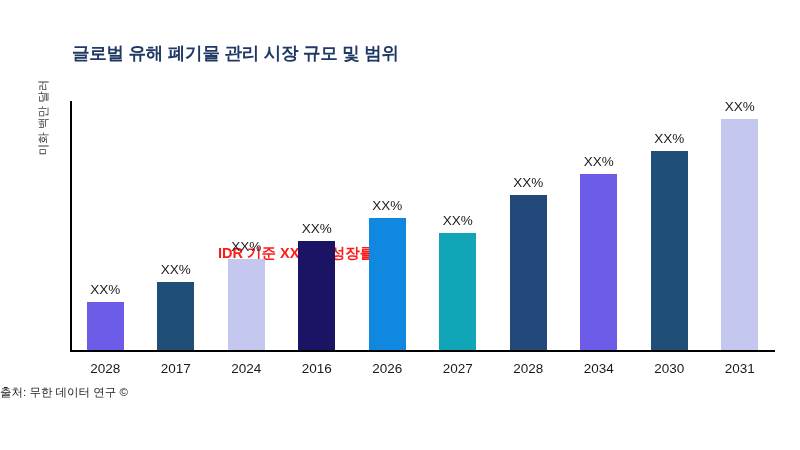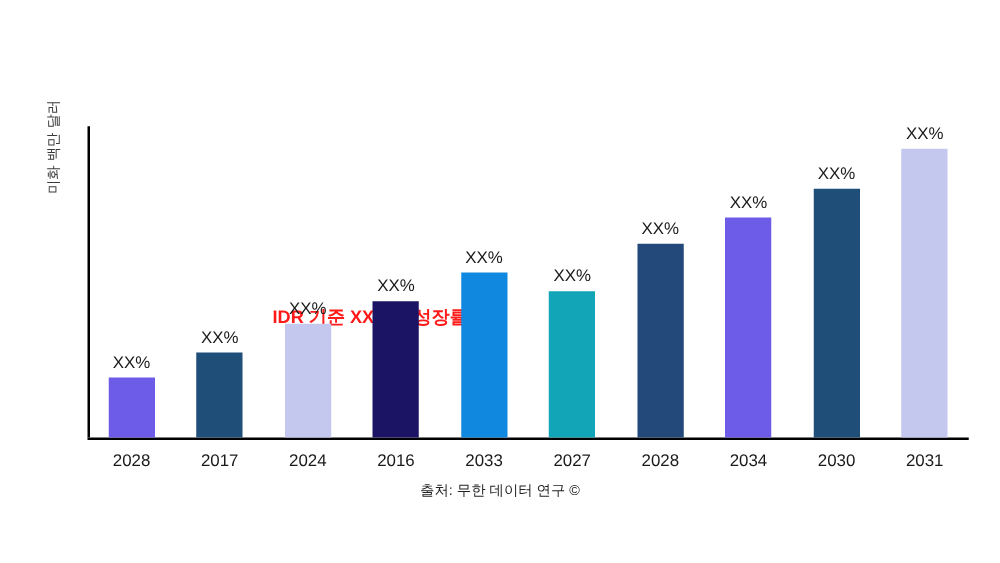--- a/index.html
+++ b/index.html
@@ -116,30 +116,31 @@
     color: #1a1a1a;
     white-space: nowrap;
   }
 
   
   #source-note {
     position: absolute;
     left: 0;
     top: 385px;
     width: 800px;
-    text-align: center;
+    text-align: left;
     font-size: 11.5px;
     color: #222222;
   }
 </style>
 </head>
 <body>
 
 <div id="chart-root">
 
+  <div id="chart-title">글로벌 유해 폐기물 관리 시장 규모 및 범위</div>
 
   <div id="y-axis-title">미화 백만 달러</div>
 
   <div id="plot-area">
 
     <div id="y-axis-line"></div>
     <div id="x-axis-line"></div>
 
     <div id="growth-annotation">IDR 기준 XX%의 성장률</div>
 
@@ -160,21 +161,21 @@
           <div class="bar-category">2024</div>
         </div>
         <div class="bar-slot" style="left: 228.25px; width: 37px;">
           <div class="bar-rect" style="height: 109px; background: rgb(27, 20, 100);"></div>
           <div class="bar-value" style="bottom: 114px;">XX%</div>
           <div class="bar-category">2016</div>
         </div>
         <div class="bar-slot" style="left: 298.75px; width: 37px;">
           <div class="bar-rect" style="height: 132px; background: rgb(16, 136, 224);"></div>
           <div class="bar-value" style="bottom: 137px;">XX%</div>
-          <div class="bar-category">2033</div>
+          <div class="bar-category">2026</div>
         </div>
         <div class="bar-slot" style="left: 369.25px; width: 37px;">
           <div class="bar-rect" style="height: 117px; background: rgb(18, 165, 184);"></div>
           <div class="bar-value" style="bottom: 122px;">XX%</div>
           <div class="bar-category">2027</div>
         </div>
         <div class="bar-slot" style="left: 439.75px; width: 37px;">
           <div class="bar-rect" style="height: 155px; background: rgb(35, 73, 123);"></div>
           <div class="bar-value" style="bottom: 160px;">XX%</div>
           <div class="bar-category">2028</div>

